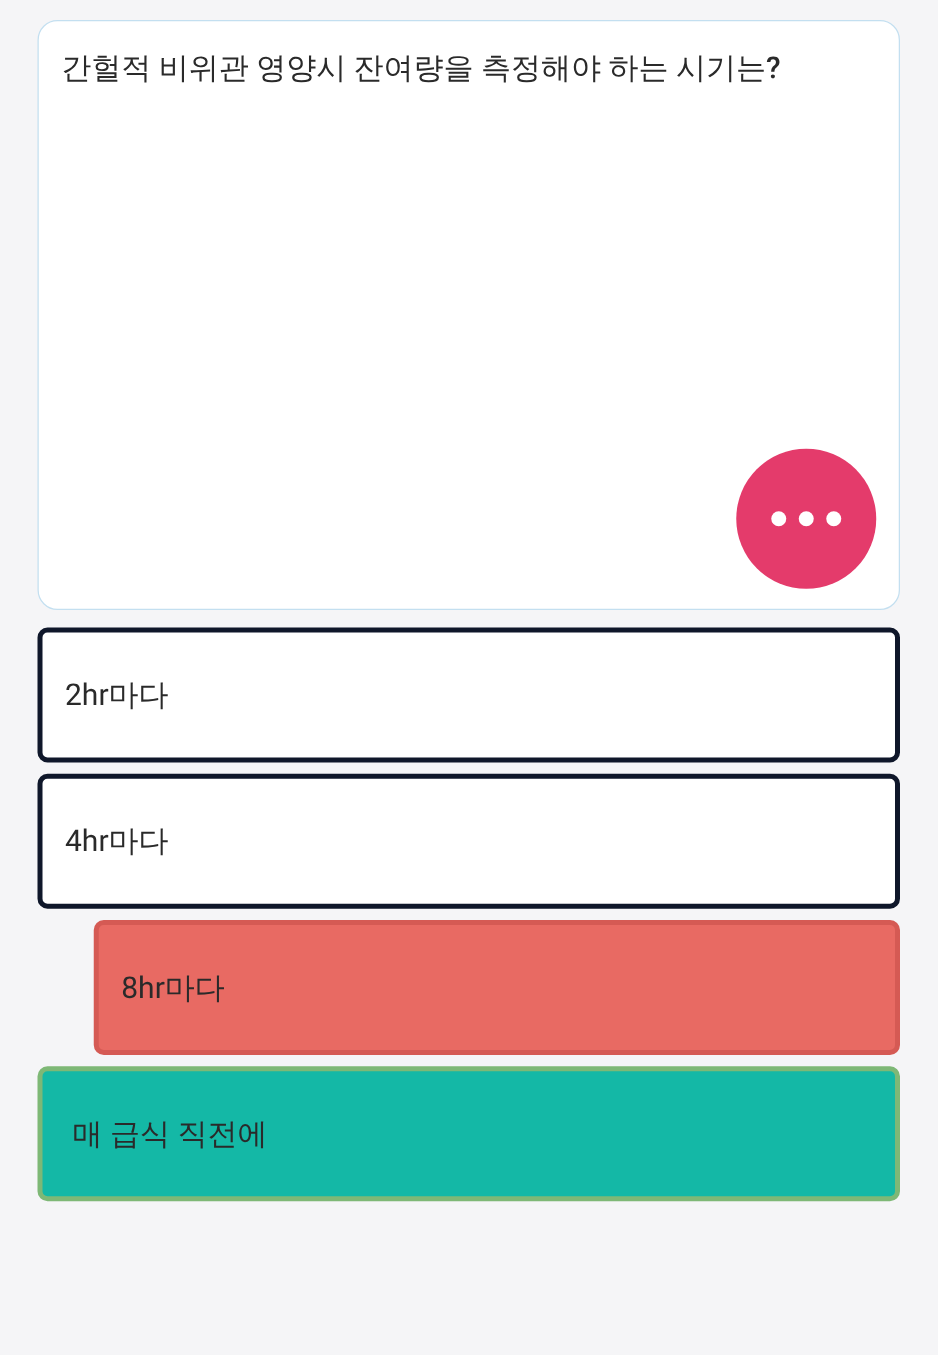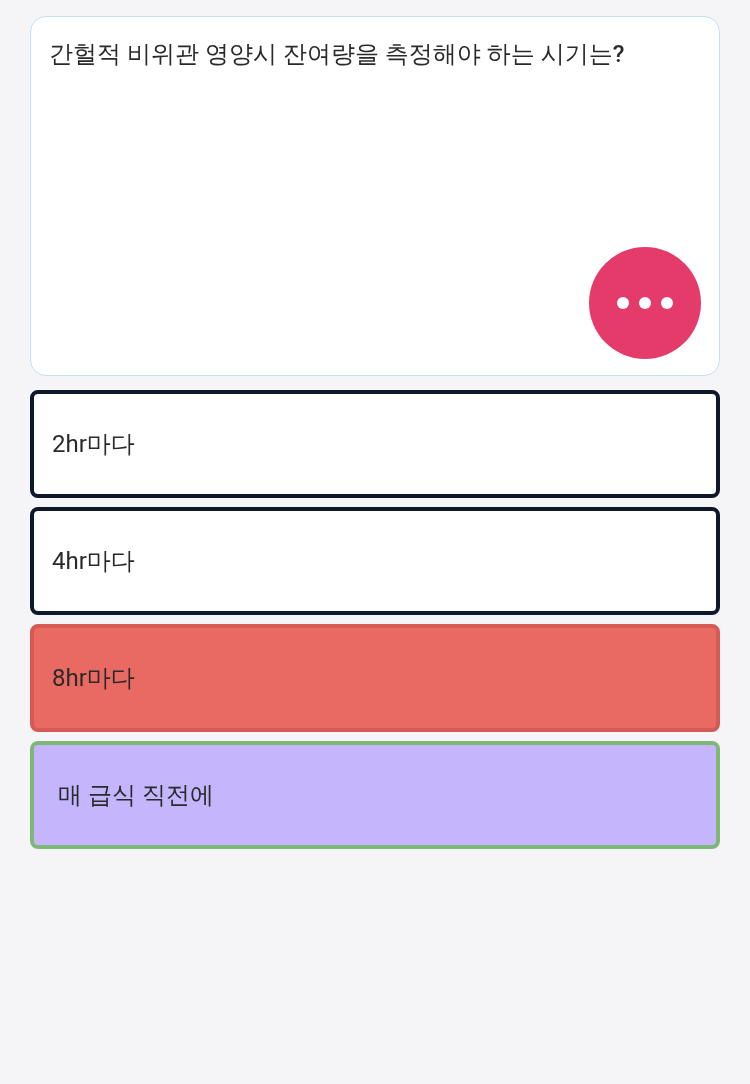--- a/index.html
+++ b/index.html
@@ -13,21 +13,21 @@
       width: 750px;
       height: 1084px;
       padding: 16px 30px 0 30px;
     }
     .question-card {
       position: relative;
       background: #ffffff;
       border: 1px solid #c3dff0;
       border-radius: 16px;
       padding: 20px 18px;
-      height: 360px;
+      height: 472px;
       margin-bottom: 14px;
     }
     .question-text {
       font-size: 24px;
       color: #2a2a2a;
       font-weight: 500;
       line-height: 1.45;
     }
     .more-button {
       position: absolute;
@@ -65,23 +65,24 @@
       padding: 34px 18px;
       font-size: 24px;
       color: #2a2a2a;
       font-weight: 400;
       cursor: pointer;
       text-align: left;
     }
     .option.wrong {
       background: #e86a63;
       border-color: #d55a54;
+      margin-left: 45px;
     }
     .option.correct {
-      background: #c4b5fd;
+      background: #14b8a6;
       border-color: #7eb876;
       padding-left: 24px;
     }
   </style>
 </head>
 <body>
 
 <div class="question-card">
   <div class="question-text">간헐적 비위관 영양시 잔여량을 측정해야 하는 시기는?</div>
   <button class="more-button">

